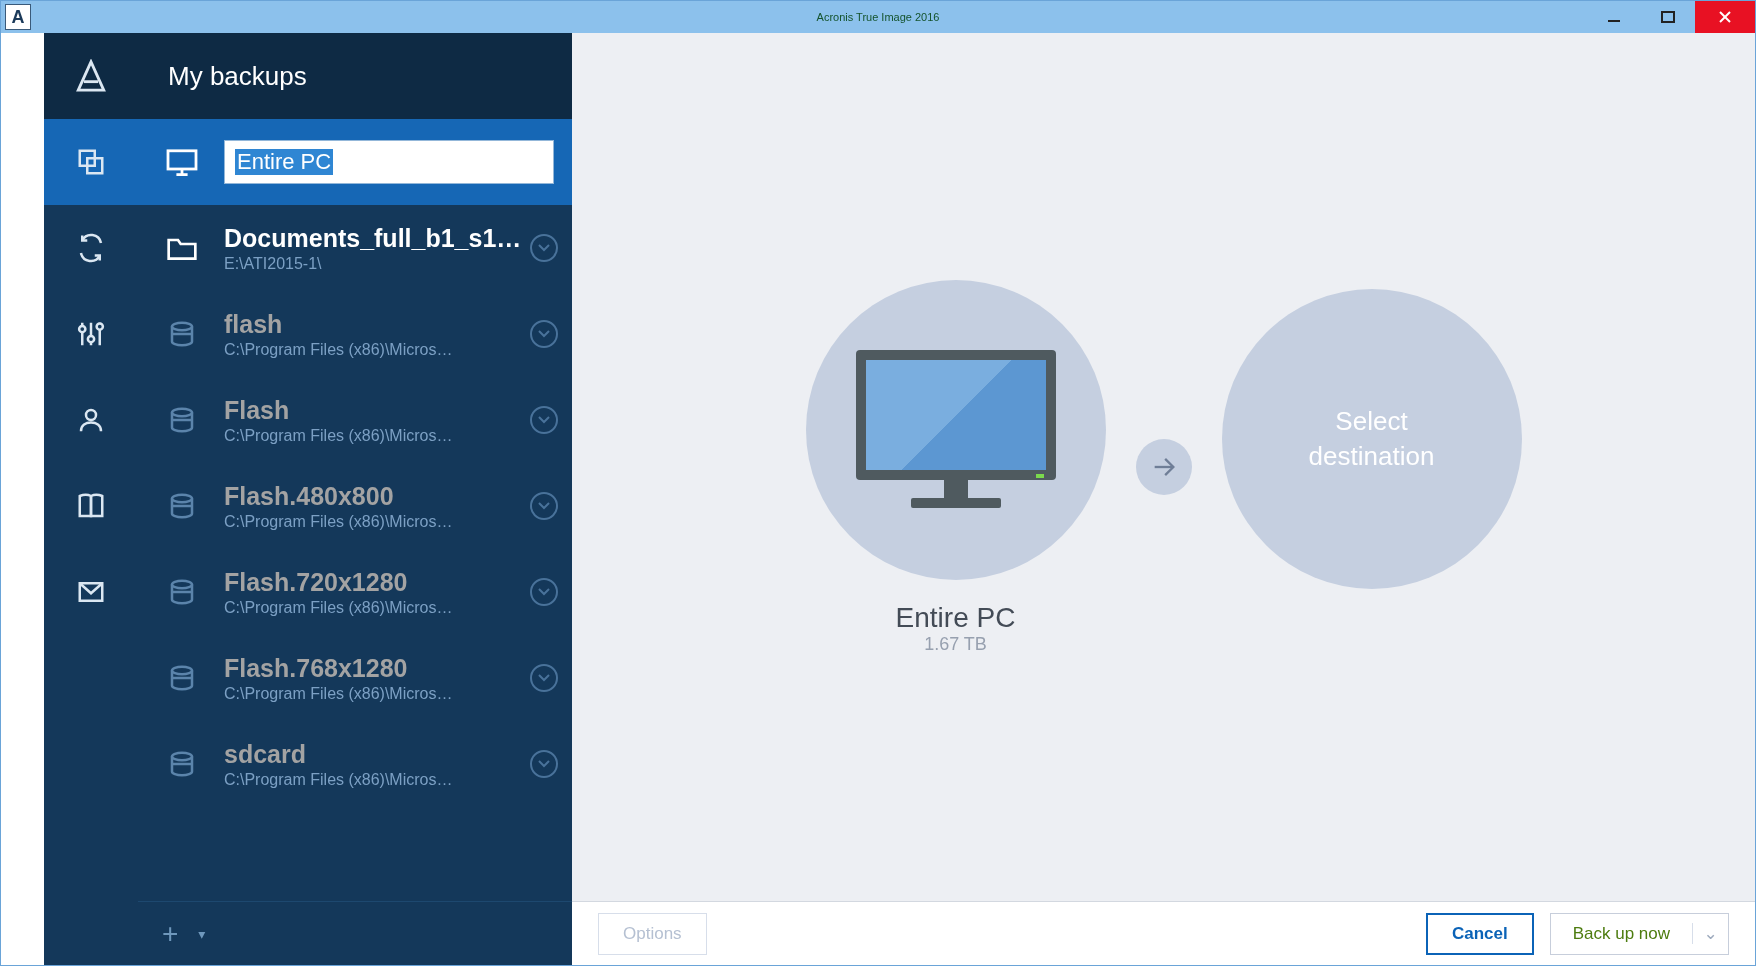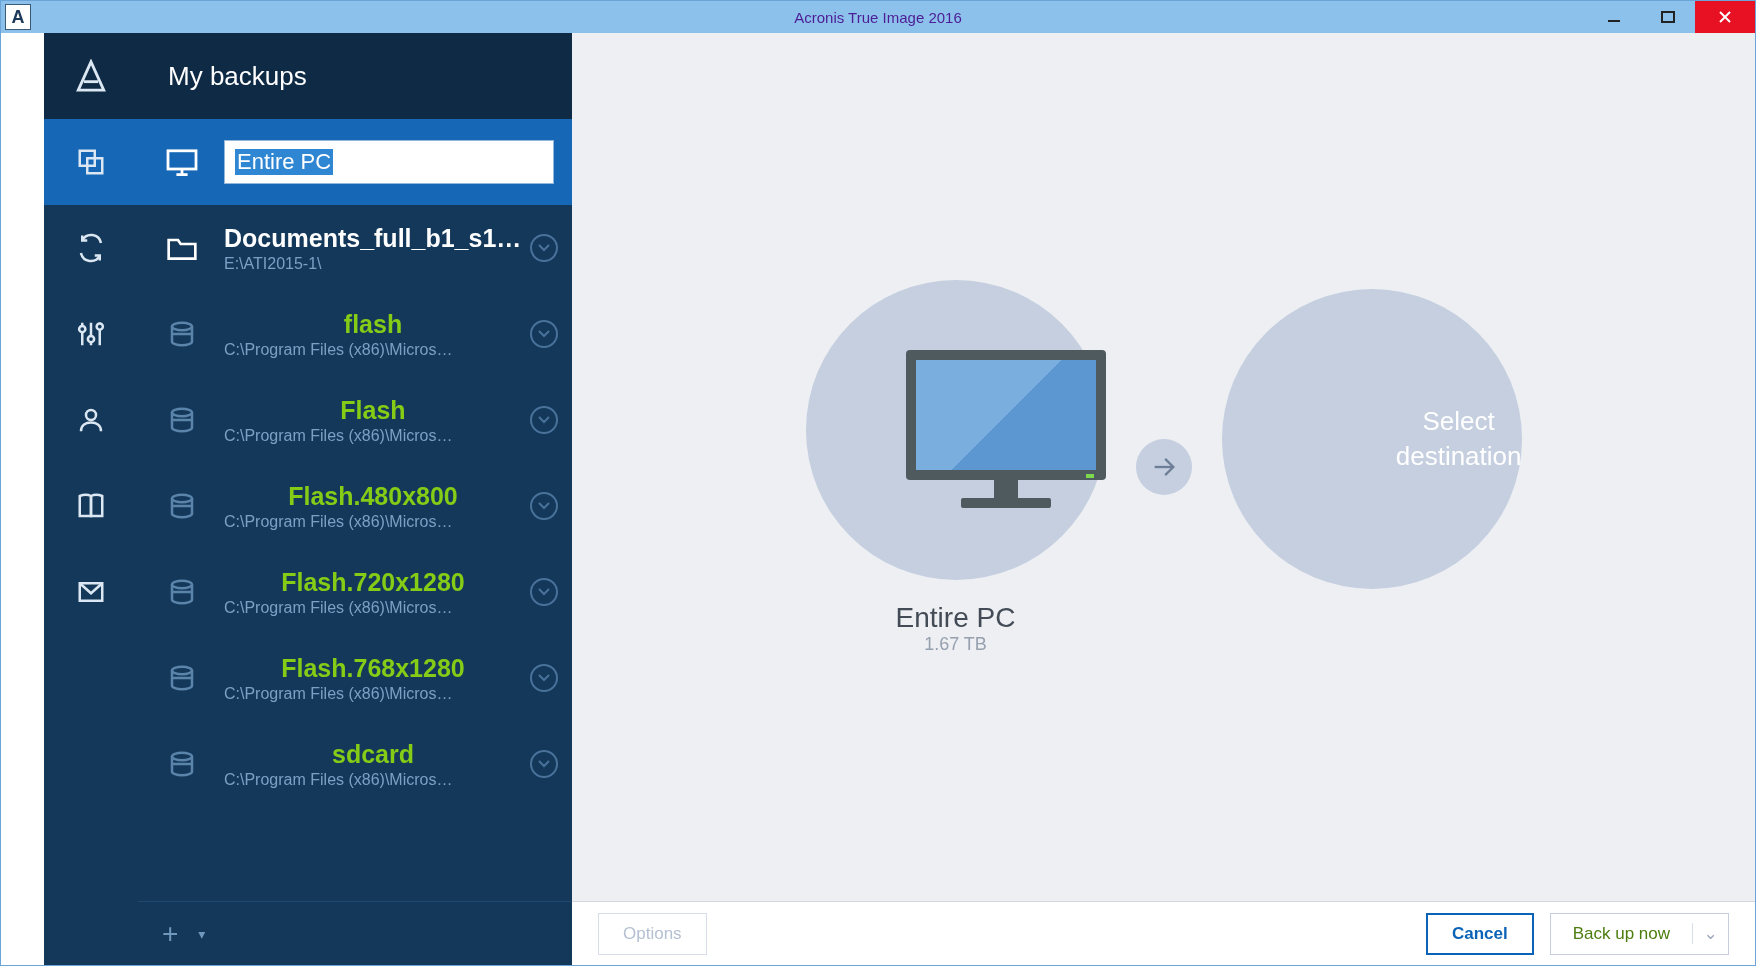--- a/index.html
+++ b/index.html
@@ -3,21 +3,21 @@
 <meta charset="utf-8">
 <style>
   * { box-sizing: border-box; margin: 0; padding: 0; font-family: "Segoe UI", Arial, sans-serif; }
   html, body { width: 100%; height: 100%; background: #fff; }
 
   .window { width: 1756px; height: 966px; display: flex; flex-direction: column; border: 1px solid #6aa4d8; }
 
   
   .titlebar { height: 32px; background: #8cc1ec; display: flex; align-items: center; position: relative; }
   .titlebar .app-icon { width: 26px; height: 26px; margin-left: 4px; background:#fff; border:1px solid #3a5a7a; display:flex; align-items:center; justify-content:center; font-size:18px; color:#1b3a5a; font-weight:bold; }
-  .titlebar .title { position:absolute; left:50%; transform:translateX(-50%); color:#4c1d95; font-size:15px; }
+  .titlebar .title { position:absolute; left:50%; transform:translateX(-50%); color:#14532d; font-size:11px; }
   .titlebar .controls { margin-left:auto; display:flex; }
   .titlebar .ctrl { width:54px; height:32px; display:flex; align-items:center; justify-content:center; color:#1a1a1a; font-size:14px; }
   .titlebar .ctrl.close { background:#e81123; color:#fff; width:60px; }
   .ctrl svg { stroke:#222; }
   .ctrl.close svg { stroke:#fff; }
 
   
   .body { flex:1; display:flex; min-height:0;padding-left:43px; }
 
   
@@ -33,37 +33,37 @@
   .sidebar .list { flex:1; overflow:hidden; }
 
   .backup-item { display:flex; align-items:center; height:86px; padding-left:24px; padding-right:14px; position:relative; }
   .backup-item.selected { background:#1667b5; }
   .backup-item .bi-icon { width:40px; margin-right:22px; display:flex; align-items:center; justify-content:center; color:#fff; }
   .backup-item .bi-text { flex:1; overflow:hidden; }
   .backup-item .bi-name { font-size:25px; font-weight:600; color:#fff; white-space:nowrap; overflow:hidden; text-overflow:ellipsis; }
   .backup-item .bi-sub { font-size:16px; color:#7ca0c4; margin-top:2px; white-space:nowrap; overflow:hidden; text-overflow:ellipsis; }
   .backup-item .chev { width:28px; height:28px; border:2px solid #49729a; border-radius:50%; display:flex; align-items:center; justify-content:center; margin-left:8px; flex-shrink:0; }
   .backup-item .chev svg { stroke:#49729a; }
-  .backup-item.dim .bi-name { color:#84cc16;text-align:center; }
+  .backup-item.dim .bi-name { color:#a3a3a3; }
   .backup-item.dim .bi-icon svg { stroke:#5b84ab; }
   .backup-item.bright .bi-icon svg { stroke:#fff; }
 
   .name-input { width:330px; height:44px; background:#fff; border:1px solid #93b7d9; display:flex; align-items:center; padding:0 10px; }
   .name-input span { background:#2f86d3; color:#fff; font-size:22px; padding:0 2px; }
 
   .sidebar .footer { height:64px; border-top:1px solid #1d486f; display:flex; align-items:center; padding:0 24px; color:#6f98bc; }
   .sidebar .footer .plus { font-size:28px; margin-right:20px; }
   .sidebar .footer .lbl { font-size:18px; letter-spacing:1px; flex:1; }
   .sidebar .footer .caret { font-size:14px; }
 
   
   .main { flex:1; background:#edeff3; display:flex; flex-direction:column; }
   .stage { flex:1; display:flex; align-items:center; justify-content:center; gap:30px; }
 
-  .circle { width:300px; height:300px; border-radius:50%; background:#c5cfe0; display:flex; flex-direction:column; align-items:flex-end; justify-content:center; cursor:pointer; }
+  .circle { width:300px; height:300px; border-radius:50%; background:#c5cfe0; display:flex; flex-direction:column; align-items:center; justify-content:center; cursor:pointer; }
   .arrow-circle { width:56px; height:56px; border-radius:50%; background:#c5cfe0; display:flex; align-items:center; justify-content:center; }
   .arrow-circle svg { stroke:#6f7e97; }
 
   .source-block { display:flex; flex-direction:column; align-items:center; }
   .source-title { margin-top:22px; font-size:28px; color:#434b56; font-weight:300; }
   .source-sub { margin-top:0; font-size:18px; color:#97a0af; }
 
   .dest-text { color:#fff; font-size:26px; font-weight:300; text-align:center; line-height:1.35; }
 
   

